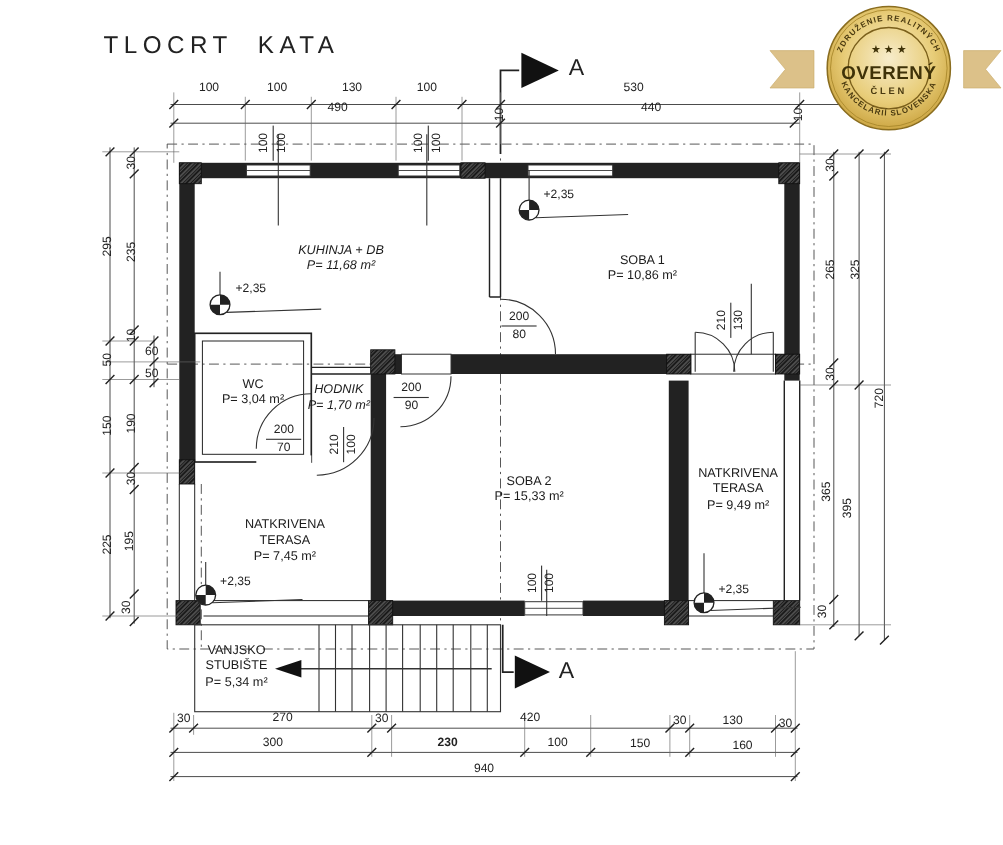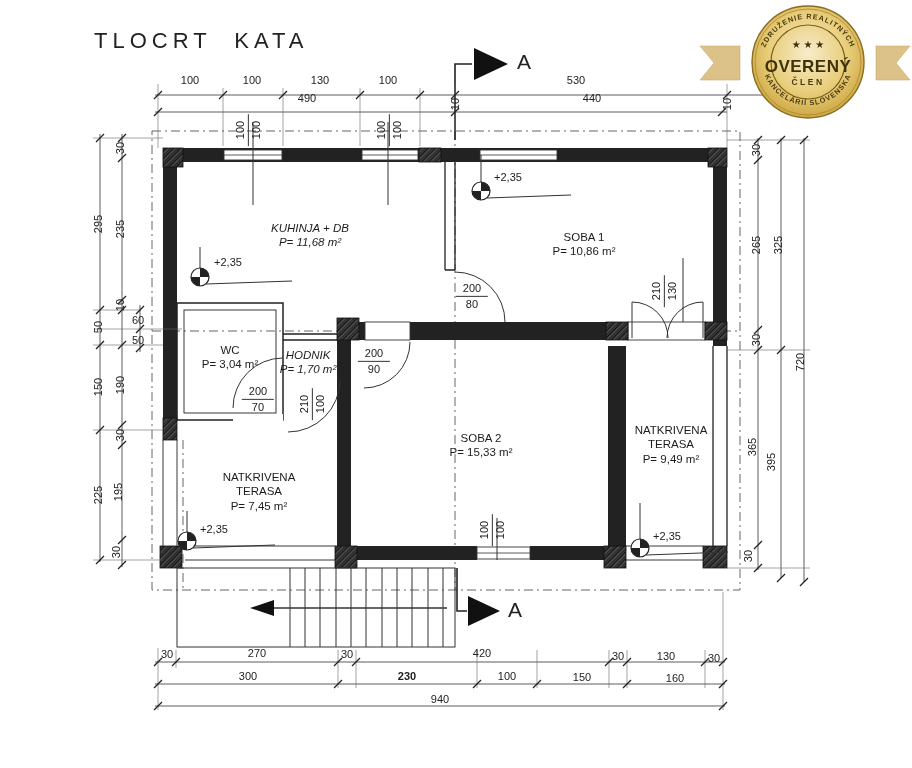--- a/index.html
+++ b/index.html
@@ -325,17 +325,21 @@
       <div class="rarea">P= 15,33 m²</div>
     </div>
     <div class="room wrap" style="width: 92px; left: 671px; top: 445px;">
       <div class="rname">NATKRIVENA TERASA</div>
       <div class="rarea">P= 9,49 m²</div>
     </div>
     <div class="room wrap" style="width: 92px; left: 259px; top: 492px;">
       <div class="rname">NATKRIVENA TERASA</div>
       <div class="rarea">P= 7,45 m²</div>
     </div>
+    <div class="room wrap" style="width: 92px; left: 215px; top: 606px;">
+      <div class="rname">VANJSKO STUBIŠTE</div>
+      <div class="rarea">P= 5,34 m²</div>
+    </div>
     <span class="elev" style="left: 228px; top: 262px;">+2,35</span>
     <span class="elev" style="left: 508px; top: 177px;">+2,35</span>
     <span class="elev" style="left: 214px; top: 529px;">+2,35</span>
     <span class="elev" style="left: 667px; top: 536px;">+2,35</span>
   </div>
 
 </body></html>

